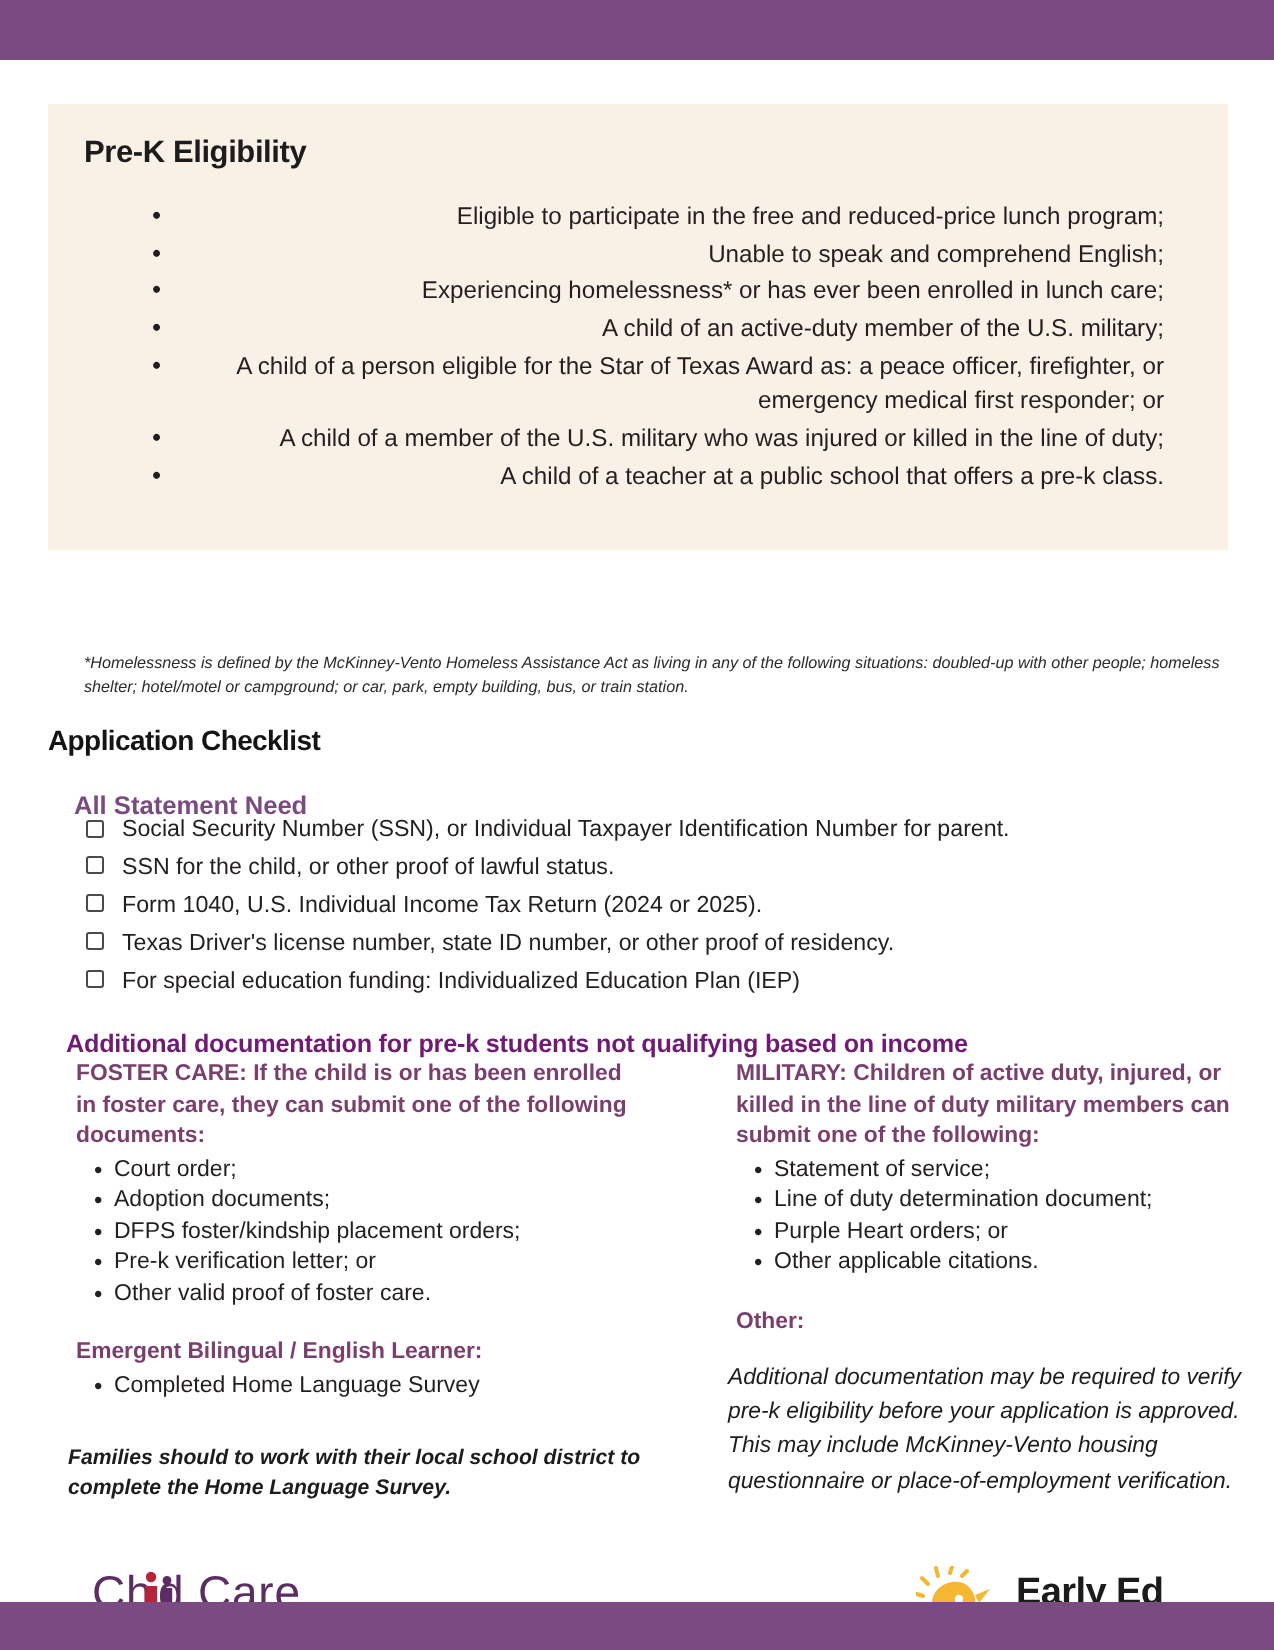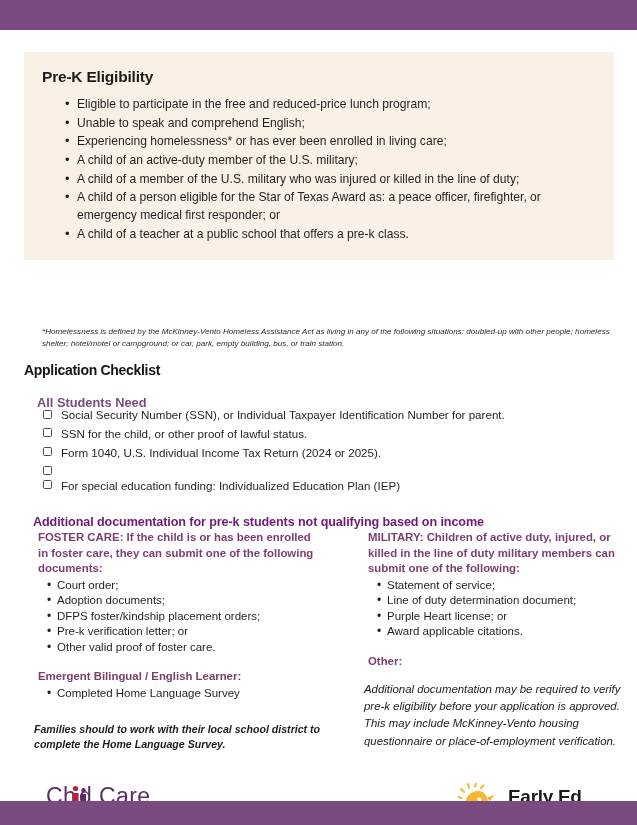--- a/index.html
+++ b/index.html
@@ -52,22 +52,23 @@
   }
   .cream-lead {
     font-size: 12.3px;
     font-weight: bold;
     line-height: 1.42;
     margin: 0 0 9px 0;
     color: #1c1c1c;
   }
   .cream-lead sup { font-size: 8.4px; vertical-align: super; }
   ul.crit {
-    margin: 3px; padding: 0 0 0 22px;
+    margin: 14px; padding: 0 0 0 22px;
     list-style: none;
+    text-align: right;
   }
   ul.crit li {
     font-size: 12.1px;
     line-height: 1.46;
     position: relative;
     padding-left: 10px;
     margin: 0 0 1px 0;
   }
   ul.crit li:before {
     content: "\2022";
@@ -218,48 +219,49 @@
 
 <div class="bar-top"></div>
 
 <div class="page">
 
   <section class="cream-panel">
     <h2 class="cream-title">Pre-K Eligibility</h2>
     <ul class="crit">
       <li>Eligible to participate in the free and reduced-price lunch program;</li>
       <li>Unable to speak and comprehend English;</li>
-      <li>Experiencing homelessness* or has ever been enrolled in living care;</li>
+      <li>Experiencing homelessness* or has ever been enrolled in lunch care;</li>
       <li>A child of an active-duty member of the U.S. military;</li>
+      <li>A child of a person eligible for the Star of Texas Award as: a peace officer, firefighter, or emergency medical first responder; or</li>
       <li>A child of a member of the U.S. military who was injured or killed in the line of duty;</li>
-      <li>A child of a person eligible for the Star of Texas Award as: a peace officer, firefighter, or emergency medical first responder; or</li>
       <li>A child of a teacher at a public school that offers a pre-k class.</li>
     </ul>
   </section>
 
   <p class="footnote">*Homelessness is defined by the McKinney-Vento Homeless Assistance Act as living in any of the following situations: doubled-up with other people; homeless shelter; hotel/motel or campground; or car, park, empty building, bus, or train station.</p>
 
   <h2 class="h-checklist">Application Checklist</h2>
-  <h3 class="h-allstudents">All Students Need</h3>
+  <h3 class="h-allstudents">All Statement Need</h3>
 
   <div class="checkbox-list">
     <div class="cb-row">
       <span class="cb-box"></span>
       <span class="cb-text">Social Security Number (SSN), or Individual Taxpayer Identification Number for parent.</span>
     </div>
     <div class="cb-row">
       <span class="cb-box"></span>
       <span class="cb-text">SSN for the child, or other proof of lawful status.</span>
     </div>
     <div class="cb-row">
       <span class="cb-box"></span>
       <span class="cb-text">Form 1040, U.S. Individual Income Tax Return (2024 or 2025).</span>
     </div>
     <div class="cb-row">
       <span class="cb-box"></span>
+      <span class="cb-text">Texas Driver's license number, state ID number, or other proof of residency.</span>
     </div>
     <div class="cb-row">
       <span class="cb-box"></span>
       <span class="cb-text">For special education funding: Individualized Education Plan (IEP)</span>
     </div>
   </div>
 
   <h3 class="h-additional">Additional documentation for pre-k students not qualifying based on income</h3>
 
   <div class="col-left">
@@ -278,22 +280,22 @@
     </ul>
     <div class="gap-sm"></div>
     <p class="note-italic">Families should to work with their local school district to complete the Home Language Survey.</p>
   </div>
 
   <div class="col-right">
     <p class="sect-head">MILITARY: Children of active duty, injured, or killed in the line of duty military members can submit one of the following:</p>
     <ul class="doc">
       <li>Statement of service;</li>
       <li>Line of duty determination document;</li>
-      <li>Purple Heart license; or</li>
-      <li>Award applicable citations.</li>
+      <li>Purple Heart orders; or</li>
+      <li>Other applicable citations.</li>
     </ul>
     <div class="gap"></div>
     <p class="sect-head">Other:</p>
     <p class="note-italic-plain">Additional documentation may be required to verify pre-k eligibility before your application is approved. This may include McKinney-Vento housing questionnaire or place-of-employment verification.</p>
   </div>
 
   <div class="logo-cca">
     <svg width="180" height="44" viewBox="0 0 180 44">
       <text x="0" y="22" font-family="Liberation Sans, sans-serif" font-size="23" fill="#5b2d62" letter-spacing="0.4">Ch</text>
       <text x="33" y="22" font-family="Liberation Sans, sans-serif" font-size="23" fill="#5b2d62" letter-spacing="0.4">d Care</text>

